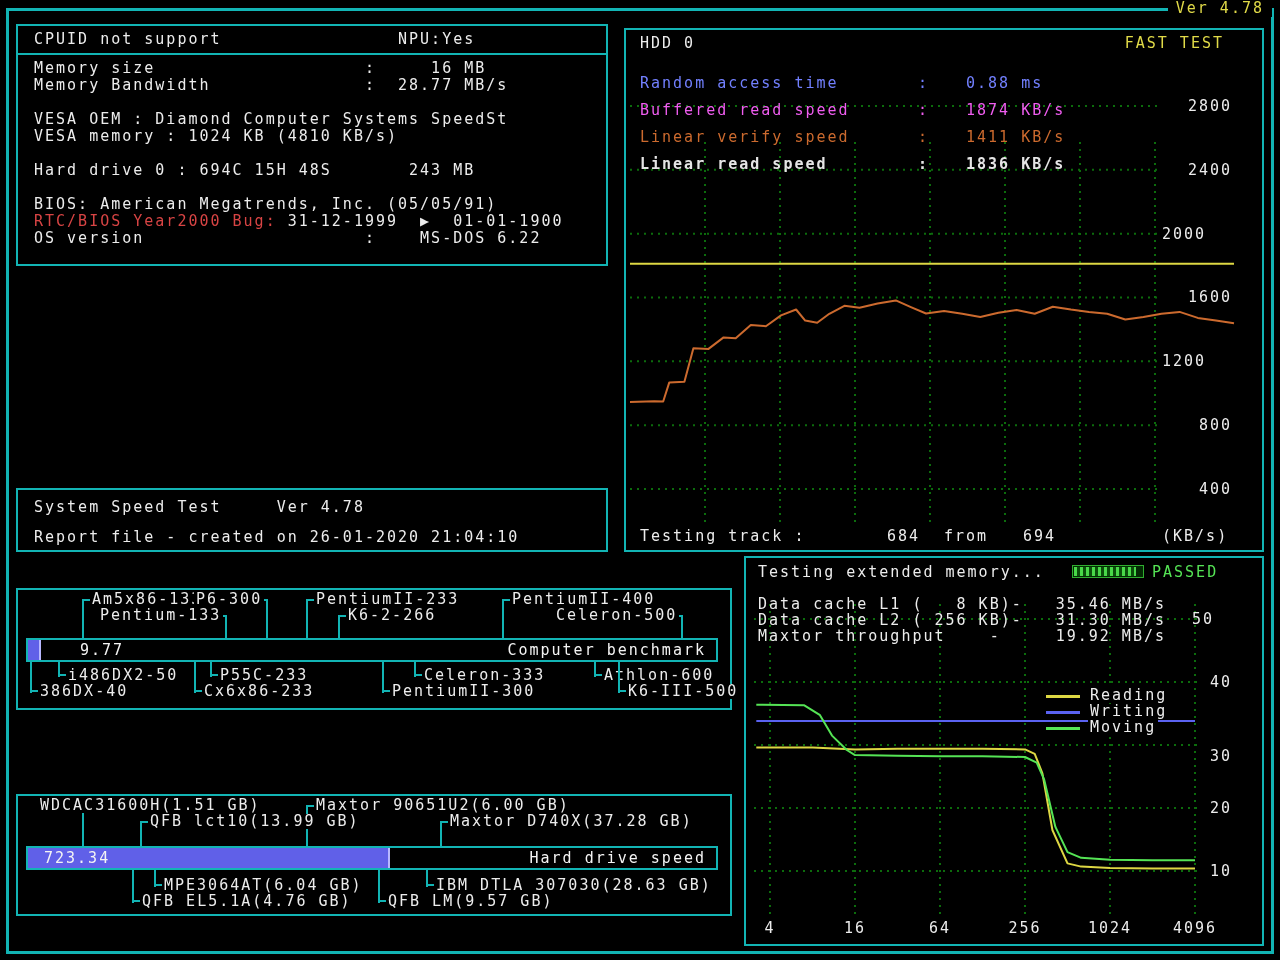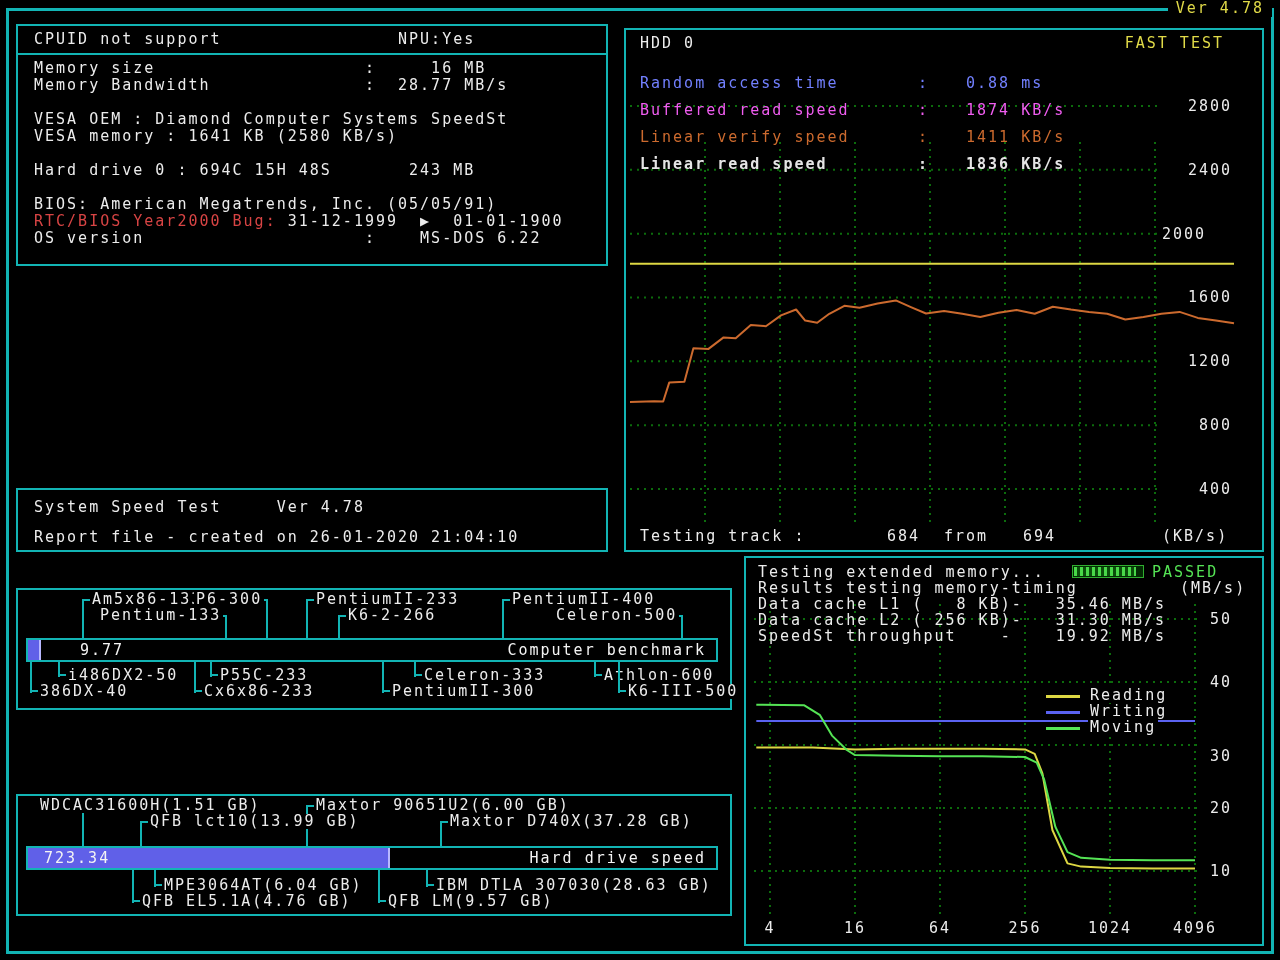--- a/index.html
+++ b/index.html
@@ -68,21 +68,21 @@
   <div class="frame"></div>
   <div class="version">Ver 4.78</div>
 
   <div class="panel info-panel">
     <div class="info-row">CPUID not support                NPU:Yes</div>
     <div class="divider"></div>
     <div class="info-row">Memory size                   :     16 MB</div>
     <div class="info-row">Memory Bandwidth              :  28.77 MB/s</div>
     <div class="info-row"></div>
     <div class="info-row">VESA OEM : Diamond Computer Systems SpeedSt</div>
-    <div class="info-row">VESA memory : 1641 KB (2580 KB/s)</div>
+    <div class="info-row">VESA memory : 1024 KB (4810 KB/s)</div>
     <div class="info-row"></div>
     <div class="info-row">Hard drive 0 : 694C 15H 48S       243 MB</div>
     <div class="info-row"></div>
     <div class="info-row">BIOS: American Megatrends, Inc. (05/05/91)</div>
     <div class="info-row"><span class="red">RTC/BIOS Year2000 Bug:</span><span> 31-12-1999  ▶  01-01-1900</span></div>
     <div class="info-row">OS version                    :    MS-DOS 6.22</div>
   </div>
 
   <div class="panel title-panel">
     <div class="title-row">System Speed Test     Ver 4.78</div>
@@ -135,21 +135,21 @@
     <div id="hdd-ylabels"></div>
     <div class="hdd-footer">
       <span style="left:14px">Testing track :</span>
       <span style="left:230px;width:64px;text-align:right">684</span>
       <span style="left:318px">from</span>
       <span style="left:372px;width:58px;text-align:right">694</span>
       <span style="left:536px">(KB/s)</span>
     </div>
   <div class="ylab" style="position: absolute; left: 536px; top: 450.992px; width: 70px; text-align: right;">400</div>
       <div class="ylab" style="position: absolute; left: 536px; top: 387.16px; width: 70px; text-align: right;">800</div>
-      <div class="ylab" style="position: absolute; left: 536px; top: 323.328px; width: 70px; text-align: right;">1200</div>
+      <div class="ylab" style="position: absolute; left: 536px; top: 323.328px; width: 70px; text-align: left;">1200</div>
       <div class="ylab" style="position: absolute; left: 536px; top: 259.496px; width: 70px; text-align: right;">1600</div>
       <div class="ylab" style="position: absolute; left: 536px; top: 195.664px; width: 70px; text-align: left;">2000</div>
       <div class="ylab" style="position: absolute; left: 536px; top: 131.832px; width: 70px; text-align: right;">2400</div>
       <div class="ylab" style="position: absolute; left: 536px; top: 68px; width: 70px; text-align: right;">2800</div>
     </div>
 
   <div class="panel bench-panel" style="left:16px;top:588px;">
     <div class="bench-layer" id="cpu-bench-layer">
         <div class="conn" style="left: 64px; top: 10px; width: 2px; height: 40px;"></div>
         <div class="conn" style="left: 64px; top: 9px; width: 9px; height: 2px;"></div>
@@ -254,41 +254,37 @@
         <polyline points="10.3,163.1 449.0,163.1" fill="none" stroke="#5a62f0" stroke-width="2" stroke-linejoin="round"></polyline>
         <polyline points="10.3,146.7 58.3,147.3 73.7,156.8 86.0,177.6 100.8,192.0 109.0,197.1 151.5,197.7 194.0,198.3 236.5,198.3 279.0,199.0 290.7,204.6 298.2,221.7 309.4,268.9 321.5,294.1 335.2,299.8 364.0,301.7 406.5,302.3 449.0,302.3" fill="none" stroke="#55e455" stroke-width="2" stroke-linejoin="round"></polyline>
       </svg>
     <div class="mem-line" style="top:6px">
       <span style="left:12px">Testing extended memory...</span>
       <div class="progress">
           <div class="progress-fill"></div>
         </div>
       <span class="green" style="left:406px">PASSED</span>
     </div>
-    <div class="mem-line" style="top:22px">
-      <span style="left:12px">Results testing memory-timing</span>
-      <span style="left:434px">(MB/s)</span>
-    </div>
     <div class="mem-line" style="top:38px">
       <span class="pre" style="left:12px">Data cache L1 (   8 KB)-</span>
       <span class="mem-val">35.46 MB/s</span>
     </div>
     <div class="mem-line" style="top:54px">
       <span class="pre" style="left:12px">Data cache L2 ( 256 KB)-</span>
       <span class="mem-val">31.30 MB/s</span>
     </div>
     <div class="mem-line" style="top:70px">
-      <span class="pre" style="left:12px">SpeedSt throughput    -</span>
+      <span class="pre" style="left:12px">Maxtor throughput    -</span>
       <span class="mem-val">19.92 MB/s</span>
     </div>
   <div class="tick-label" style="left: 446px; top: 305px; width: 40px; text-align: right;">10</div>
       <div class="tick-label" style="left: 446px; top: 242px; width: 40px; text-align: right;">20</div>
       <div class="tick-label" style="left: 446px; top: 179px; width: 40px; text-align: right; margin-top: 11px;">30</div>
       <div class="tick-label" style="left: 446px; top: 116px; width: 40px; text-align: right;">40</div>
-      <div class="tick-label" style="left: 446px; top: 53px; width: 40px; text-align: right;">50</div>
+      <div class="tick-label" style="left: 446px; top: 53px; width: 40px; ">50</div>
       <div class="tick-label" style="left: -1px; top: 362px; width: 50px; text-align: center;">4</div>
       <div class="tick-label" style="left: 84px; top: 362px; width: 50px; text-align: center;">16</div>
       <div class="tick-label" style="left: 169px; top: 362px; width: 50px; text-align: center;">64</div>
       <div class="tick-label" style="left: 254px; top: 362px; width: 50px; text-align: center;">256</div>
       <div class="tick-label" style="left: 339px; top: 362px; width: 50px; text-align: center;">1024</div>
       <div class="tick-label" style="left: 424px; top: 362px; width: 50px; text-align: center;">4096</div>
       <div class="legend-swatch" style="left: 300px; top: 137px; width: 34px; background: rgb(221, 215, 67);"></div>
       <div class="legend-label" style="left: 342px; top: 130px;">Reading</div>
       <div class="legend-swatch" style="left: 300px; top: 153px; width: 34px; background: rgb(90, 98, 240);"></div>
       <div class="legend-label" style="left: 342px; top: 146px;">Writing</div>

